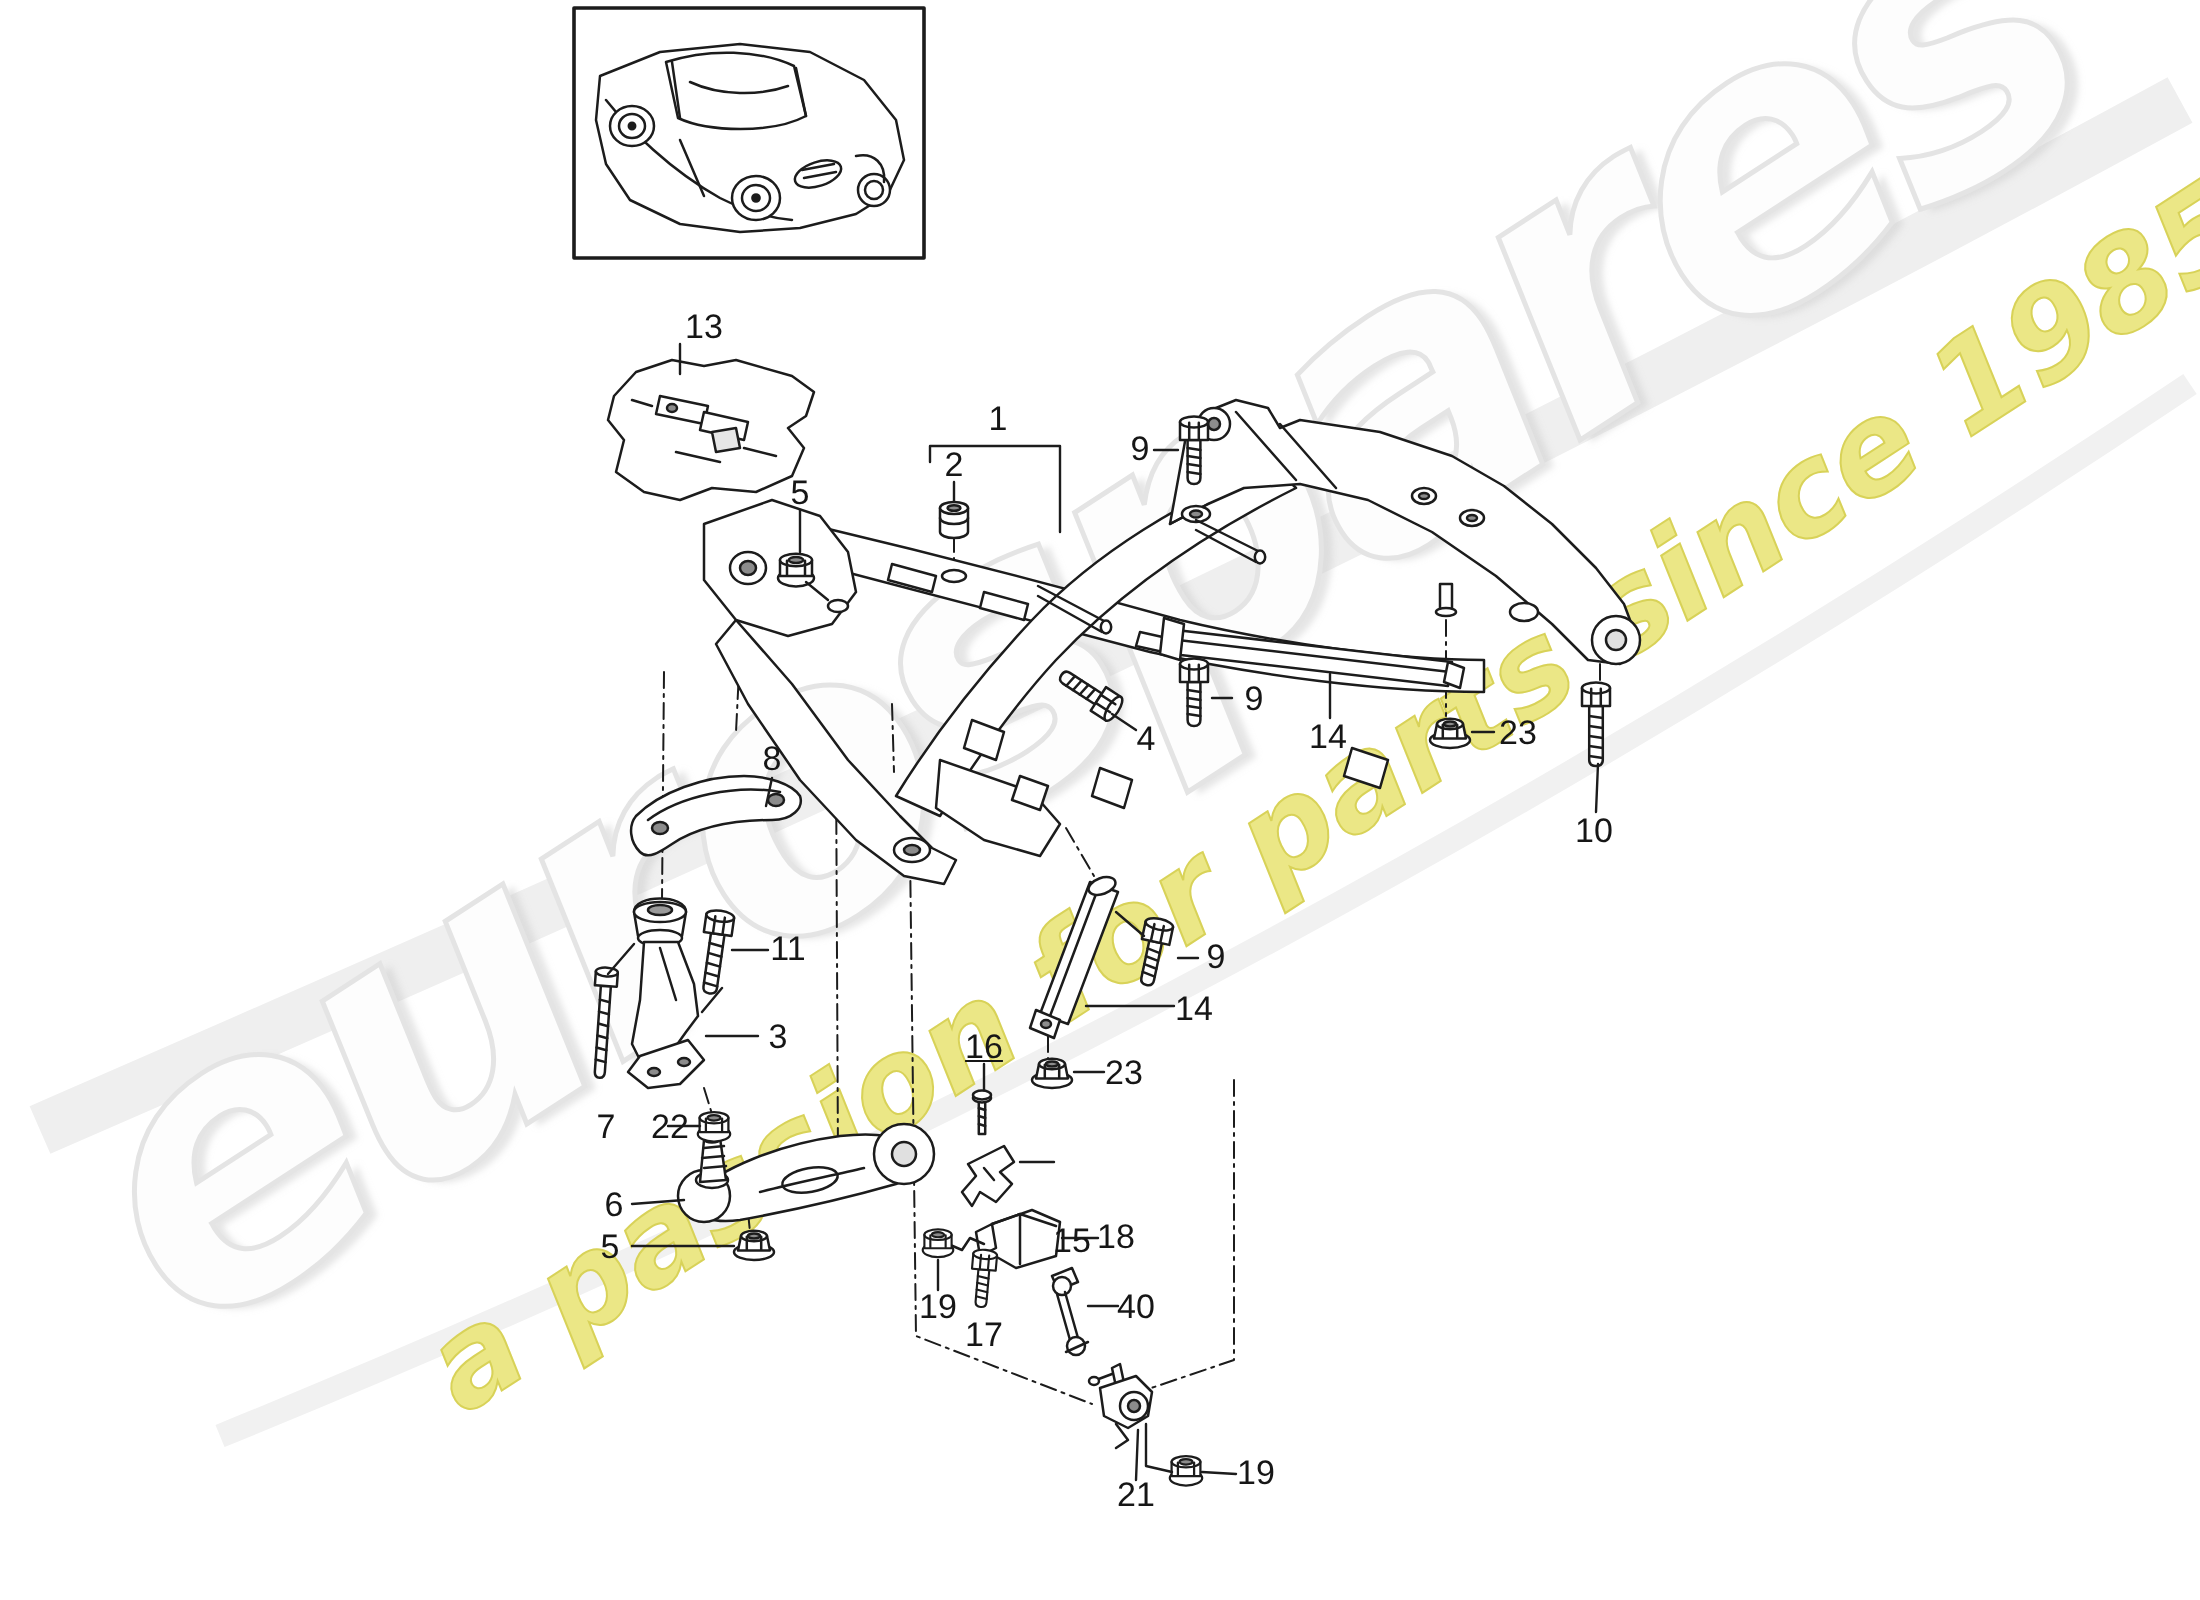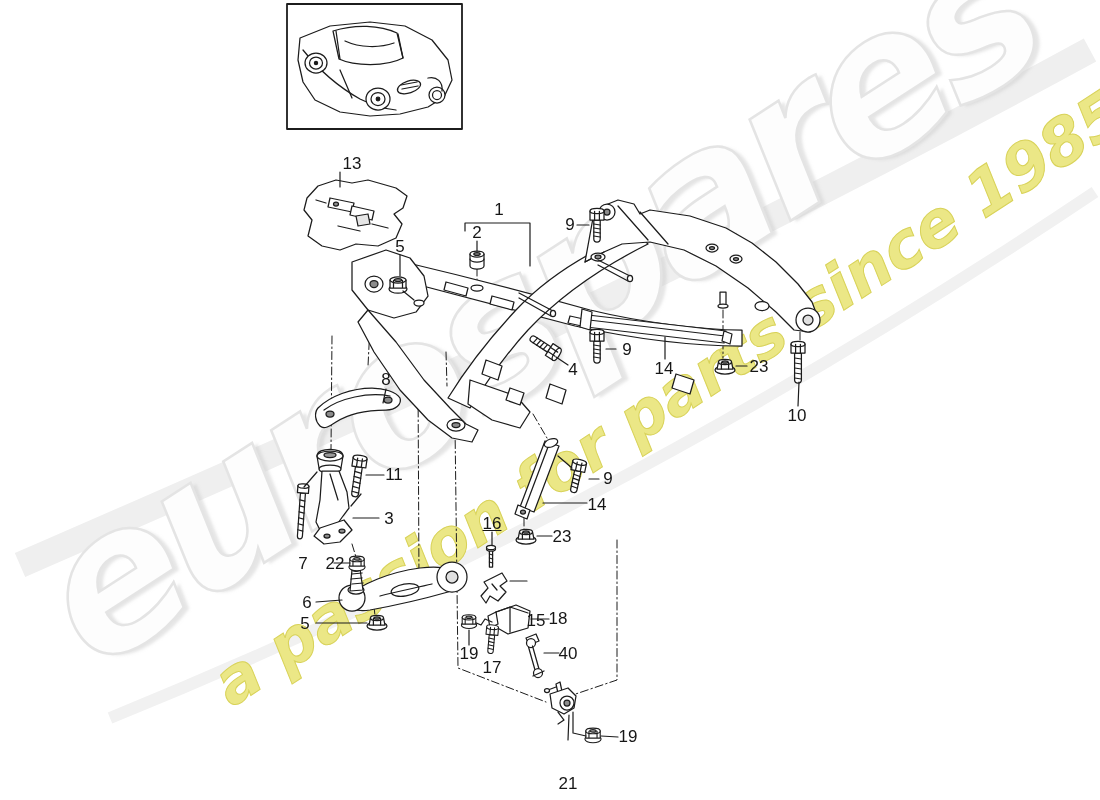--- a/index.html
+++ b/index.html
@@ -359,17 +359,17 @@
       <span class="callout" style="left: 608px; top: 479px;">9</span>
       <span class="callout" style="left: 597px; top: 505px;">14</span>
       <span class="callout" style="left: 562px; top: 537px;">23</span>
       <span class="callout" style="left: 536px; top: 581px; margin-top: 40px;">15</span>
       <span class="callout" style="left: 307px; top: 603px;">6</span>
       <span class="callout" style="left: 305px; top: 624px;">5</span>
       <span class="callout" style="left: 558px; top: 619px;">18</span>
       <span class="callout" style="left: 469px; top: 654px;">19</span>
       <span class="callout" style="left: 492px; top: 668px;">17</span>
       <span class="callout" style="left: 568px; top: 654px;">40</span>
-      <span class="callout" style="left: 568px; top: 748px; margin-top: 36px;">21</span>
+      <span class="callout" style="left: 568px; top: 748px;">21</span>
       <span class="callout" style="left: 628px; top: 737px;">19</span>
     </div>
 
 </div>
 
 </body></html>

